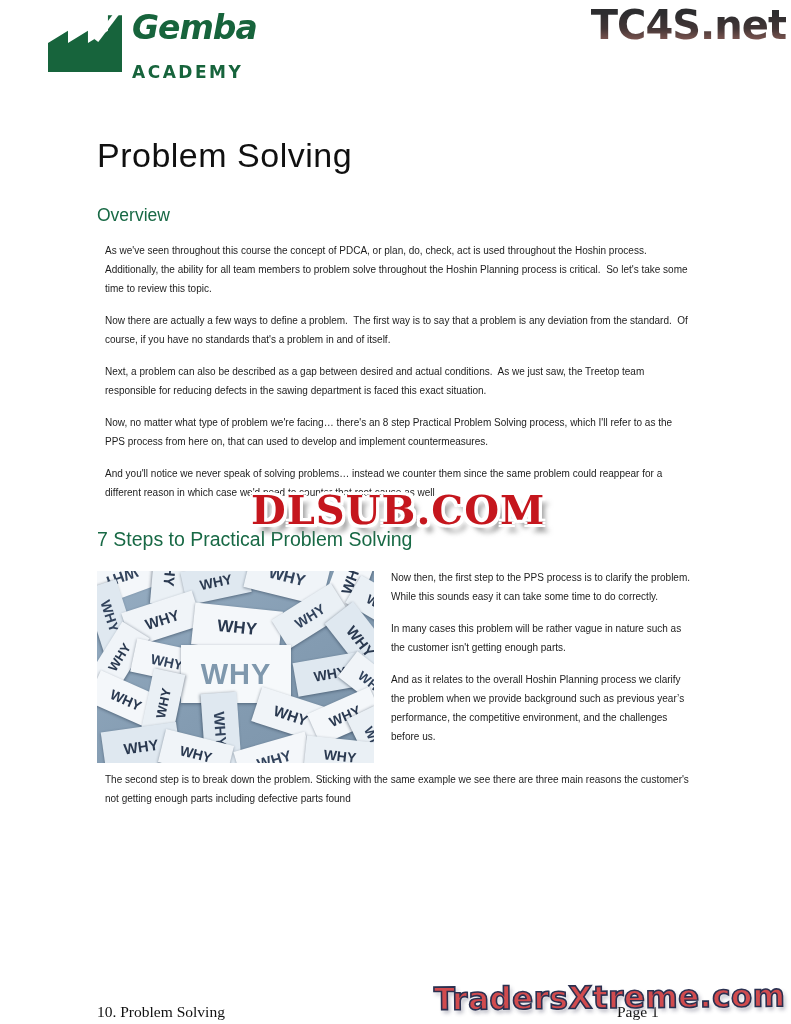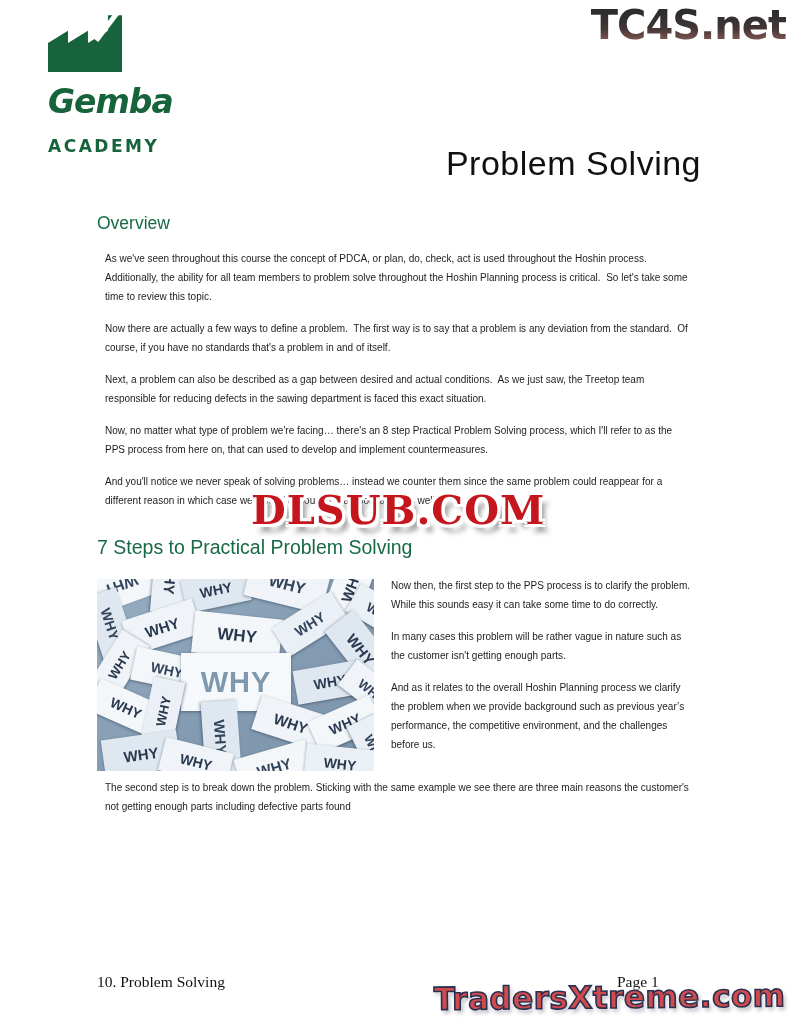--- a/index.html
+++ b/index.html
@@ -2,21 +2,21 @@
 <html style="--heading-green: #186945; --logo-green: #17643c; --dlsub-red: #c5161d; --traders-red: #d14b4e;"><head>
 <meta charset="utf-8">
 <style>
   html,body{margin:0;padding:0;background:#ffffff;}
   .page{
     position:relative;width:791px;height:1024px;margin:0 auto;background:#fff;
     overflow:hidden;font-family:"Liberation Sans",sans-serif;
   }
 
   
-  .logo{position:absolute;left:48px;top:10px;display:flex;align-items:flex-start;gap:10px;flex-direction:column;}
+  .logo{position:absolute;left:48px;top:10px;display:flex;align-items:flex-start;gap:10px;}
   .logo-icon{width:74px;height:64px;position:relative;}
   .factory{
     position:absolute;left:0;top:4px;width:74px;height:58px;background:var(--logo-green,#17643c);
     clip-path:polygon(0% 100%,0% 50%,27% 29%,27% 50%,54% 29%,54% 50%,81% 29%,81% 2%,100% 2%,100% 100%);
   }
   .logo-gap{position:absolute;left:56px;top:0;width:5px;height:34px;background:#fff;transform:rotate(37deg);}
   .logo-word{
     font-family:"DejaVu Sans",sans-serif;font-style:italic;font-weight:700;
     font-size:33px;line-height:36px;color:var(--logo-green,#17643c);letter-spacing:-1px;
   }
@@ -51,22 +51,22 @@
     font-family:"DejaVu Sans",sans-serif;font-weight:700;font-size:31px;letter-spacing:0.5px;
     color:var(--traders-red,#d14b4e);
     -webkit-text-stroke:1.6px #2a3050;
     text-shadow:0 0 3px #ffffff,0 0 6px #ffffff,2px 3px 4px rgba(40,40,70,.45);
     transform:rotate(-0.6deg);
   }
 
   
   .content{position:absolute;left:97px;top:128px;width:604px;color:#1c1c1c;}
   .doc-title{
-    margin:16px 0 30px;font-weight:400;font-size:34px;letter-spacing:0.5px;
-    color:#101010;text-align:right;
+    margin:8px 0 30px;font-weight:400;font-size:34px;letter-spacing:0.5px;
+    color:#101010;text-align:left;
   }
   .h-green{color:var(--heading-green,#186945);font-weight:400;margin:0;}
   .h-overview{font-size:17.5px;margin-bottom:15px;}
   .h-steps{font-size:19.5px;margin-top:26px;margin-bottom:17px;}
   .content p{
     margin:0 8px 13px;font-size:10px;line-height:19px;white-space:pre-wrap;
   }
 
   
   .why{
@@ -78,21 +78,21 @@
     position:absolute;display:flex;align-items:center;justify-content:center;
     font-family:"Liberation Sans",sans-serif;font-weight:700;color:#2a3950;
     box-shadow:0 1px 3px rgba(22,38,58,.45);
     user-select:none;
   }
   .tile-center{letter-spacing:1px;}
   .clear{clear:both;}
 
   
   .footer-left,.footer-right{
-    position:absolute;top:973px;font-family:"Liberation Serif",serif;
+    position:absolute;top:1003px;font-family:"Liberation Serif",serif;
     font-size:15.5px;color:#111;
   }
   .footer-left{left:97px;}
   .footer-right{left:617px;}
 </style>
 </head>
 <body>
 
 <div class="page">
 

